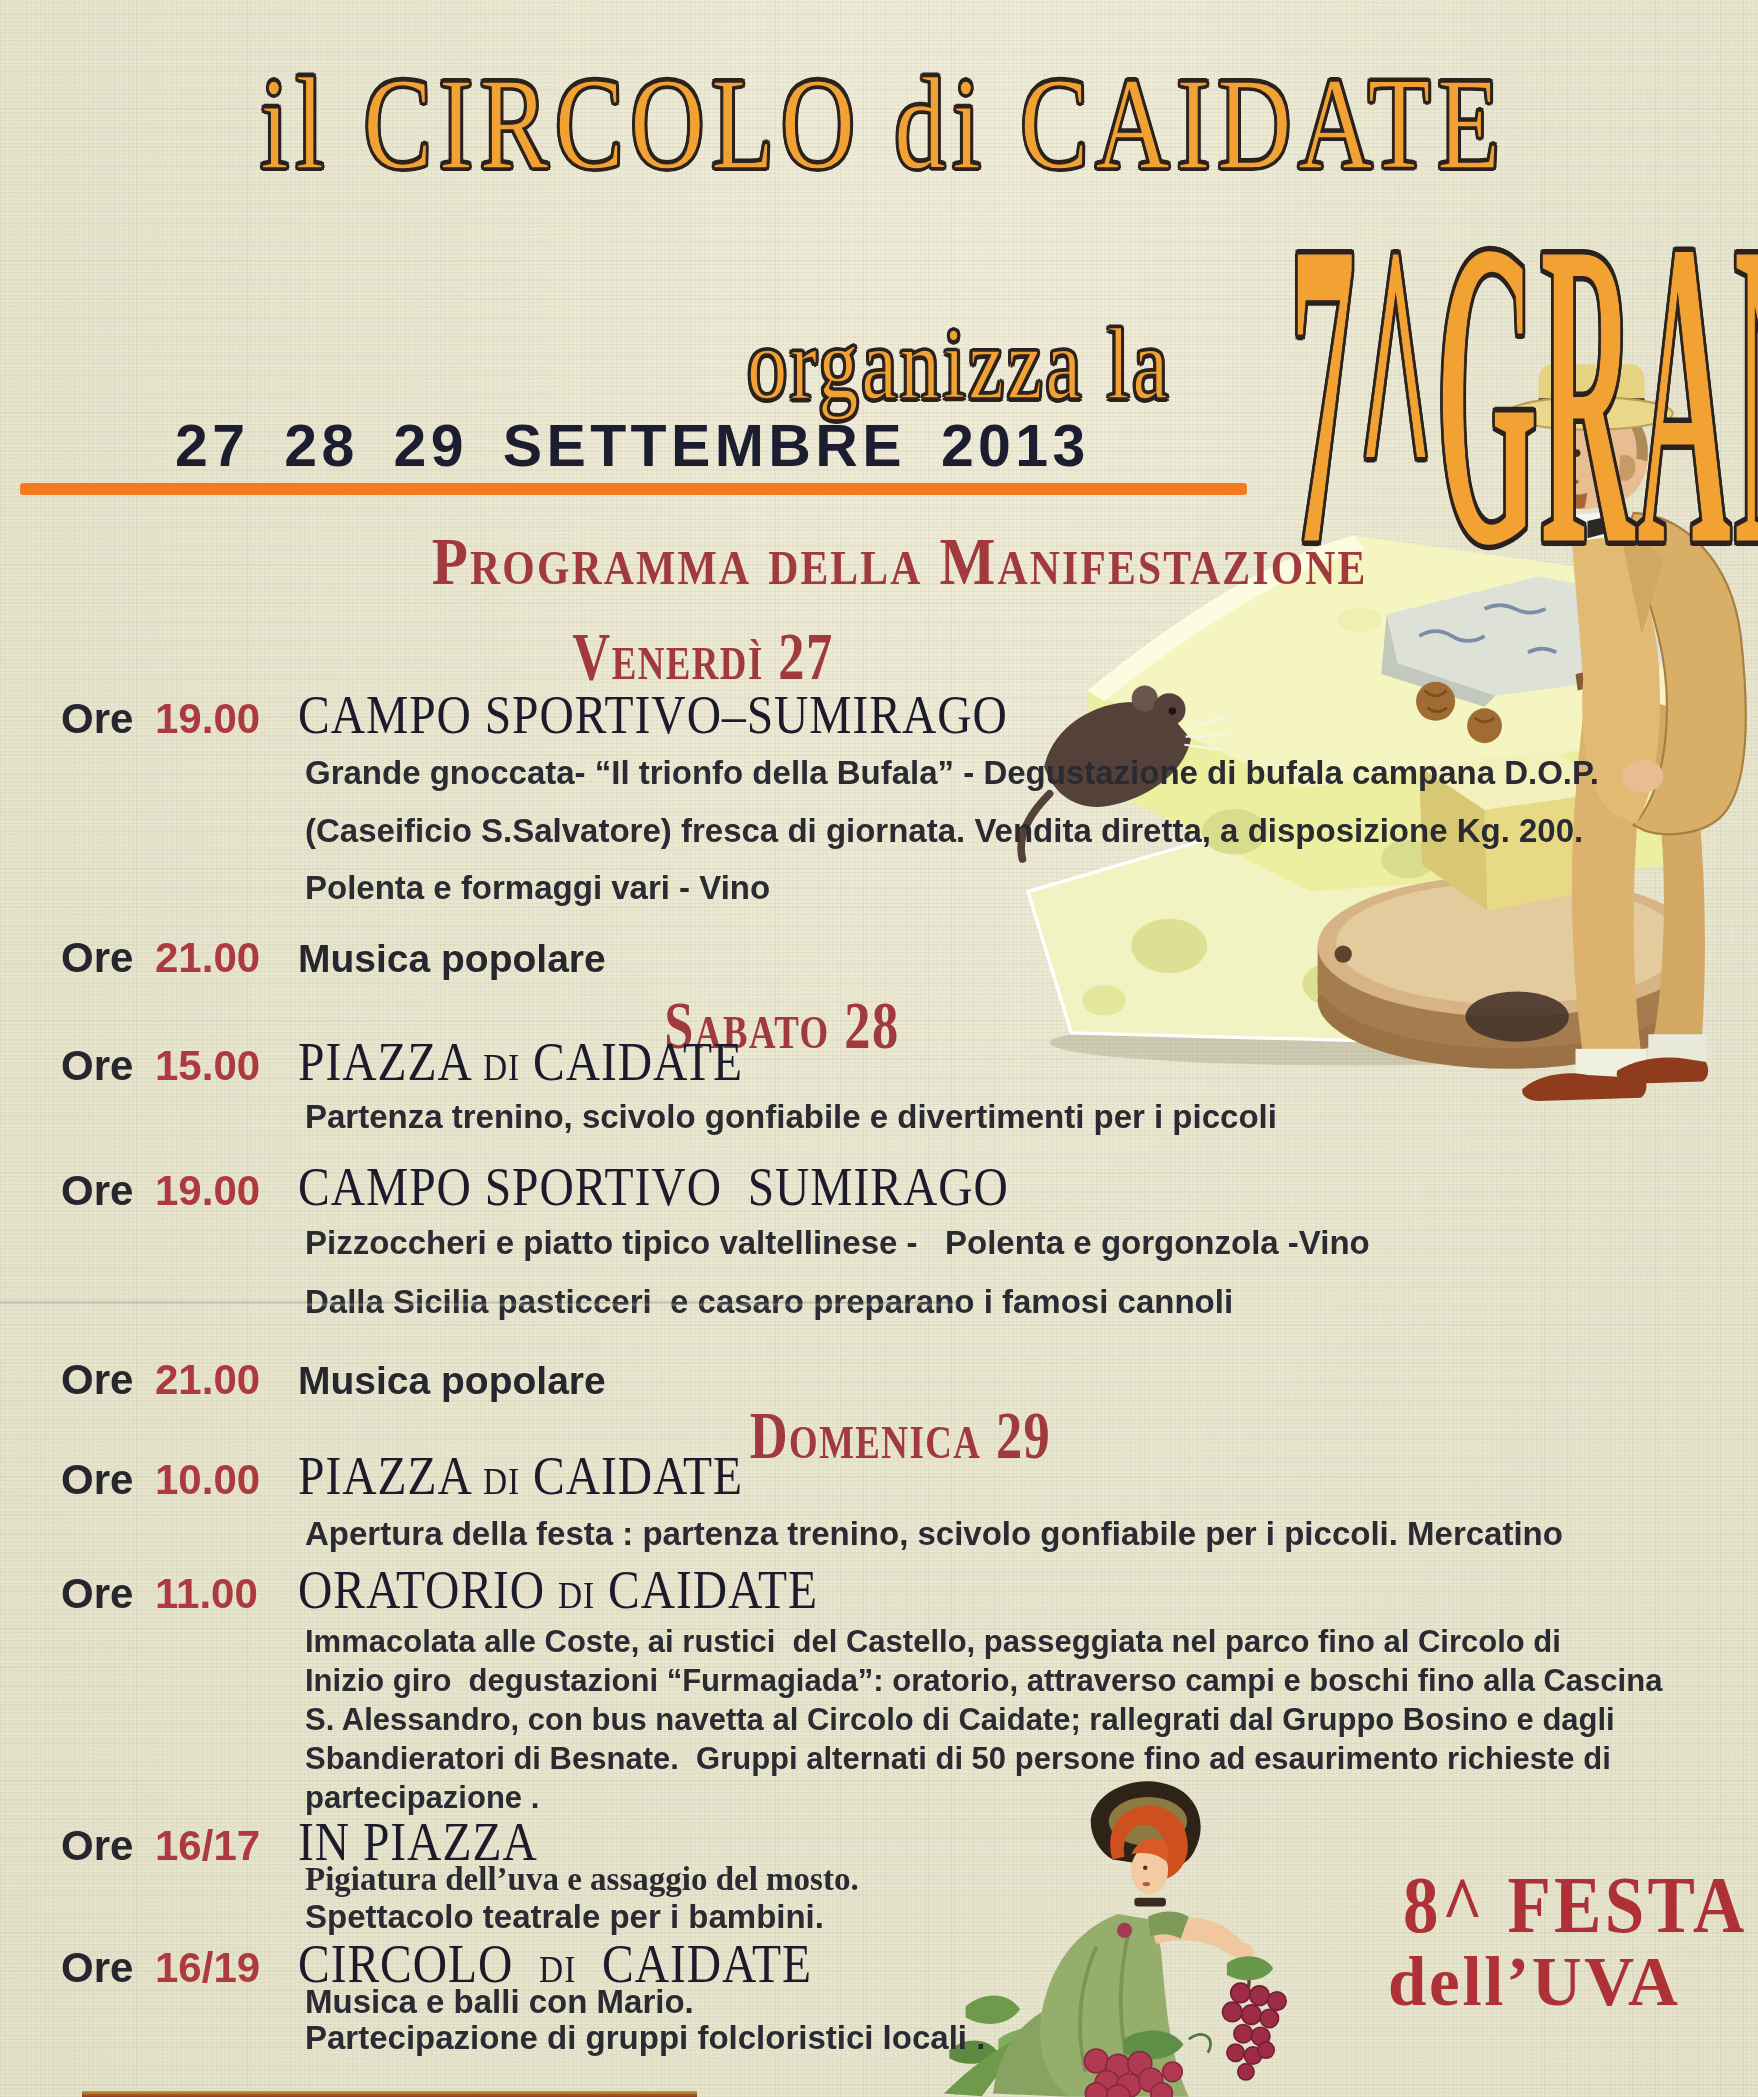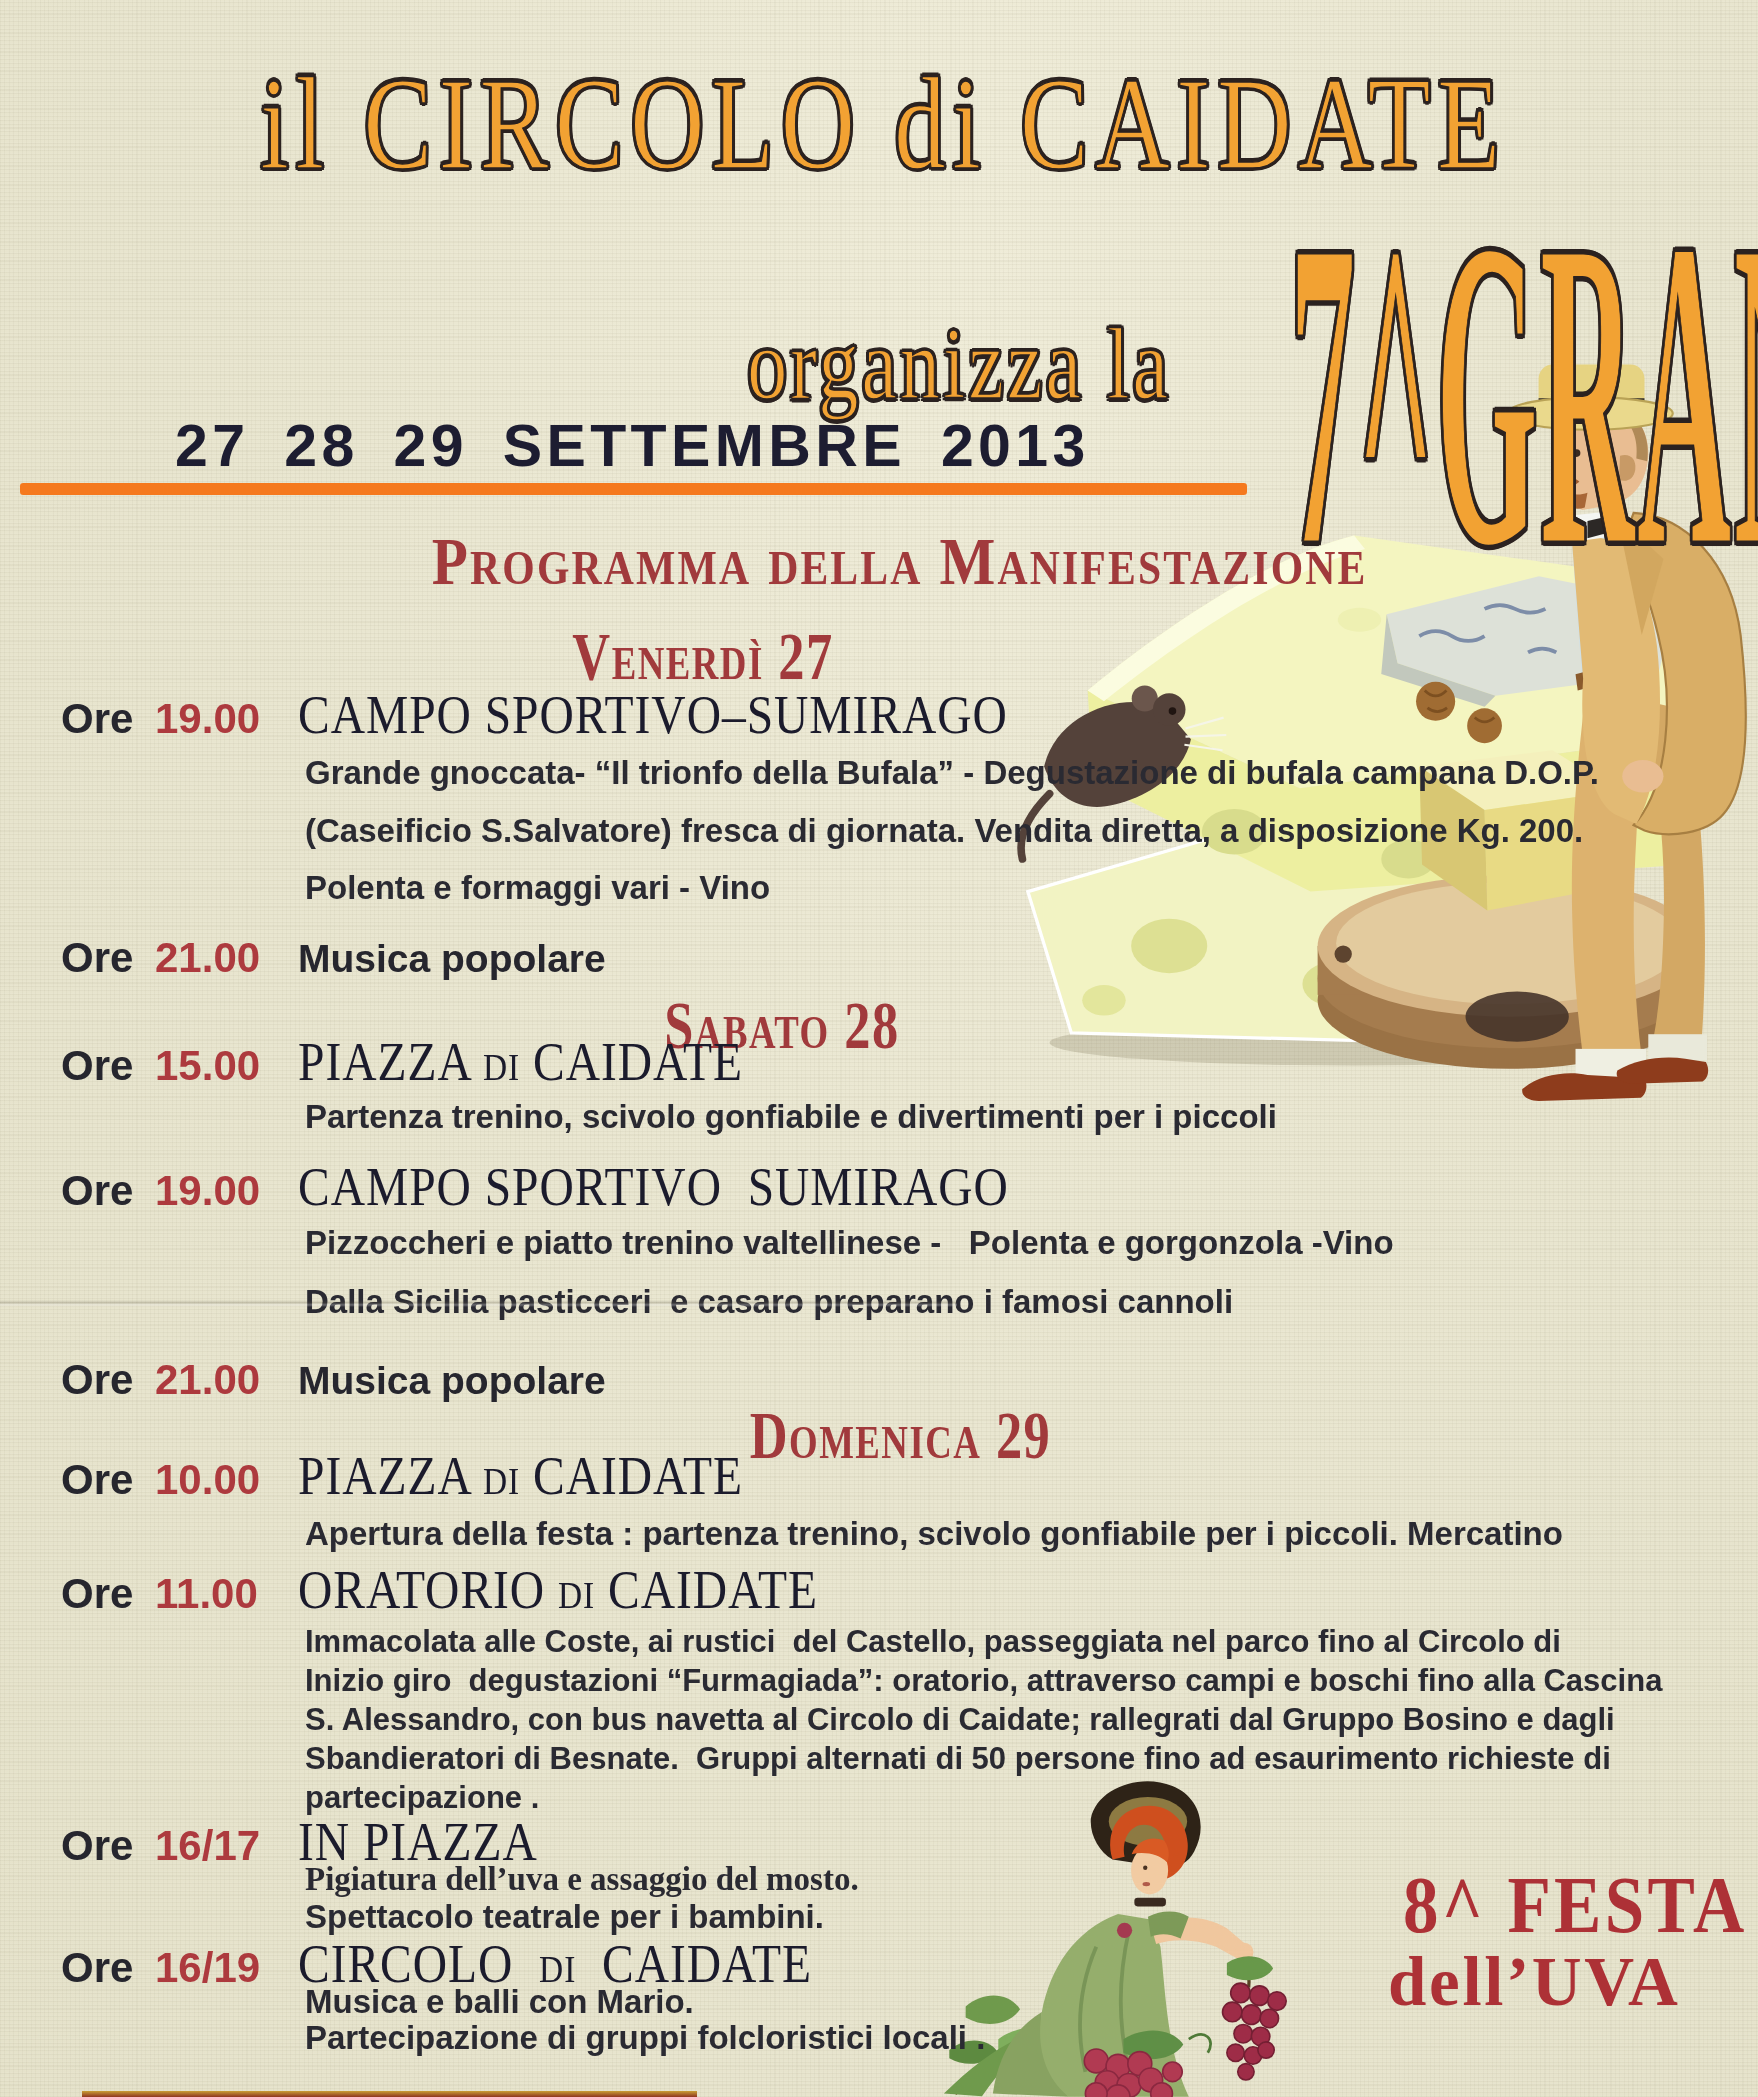--- a/index.html
+++ b/index.html
@@ -245,21 +245,21 @@
     <span class="tval">15.00</span>
     <span class="etitle sc">PIAZZA di CAIDATE</span>
   </div>
   <div class="desc" style="top:1098px;">Partenza trenino, scivolo gonfiabile e divertimenti per i piccoli</div>
 
   <div class="trow" style="top:1156px;">
     <span class="ore">Ore</span>
     <span class="tval">19.00</span>
     <span class="etitle sc">CAMPO SPORTIVO  SUMIRAGO</span>
   </div>
-  <div class="desc" style="top:1224px;">Pizzoccheri e piatto trenino valtellinese -   Polenta e gorgonzola -Vino</div>
+  <div class="desc" style="top:1224px;">Pizzoccheri e piatto tipico valtellinese -   Polenta e gorgonzola -Vino</div>
   <div class="desc" style="top:1283px;">Dalla Sicilia pasticceri  e casaro preparano i famosi cannoli</div>
 
   <div class="trow" style="top:1347px;">
     <span class="ore">Ore</span>
     <span class="tval">21.00</span>
     <span class="etitle-plain">Musica popolare</span>
   </div>
 
   <div class="center-line hdr serif sc redhead" style="top:1387px;padding-left:8px;">
     <span class="day-inner" style="transform:translateX(13.6px) scale(0.92,1.18);">Domenica 29</span>

